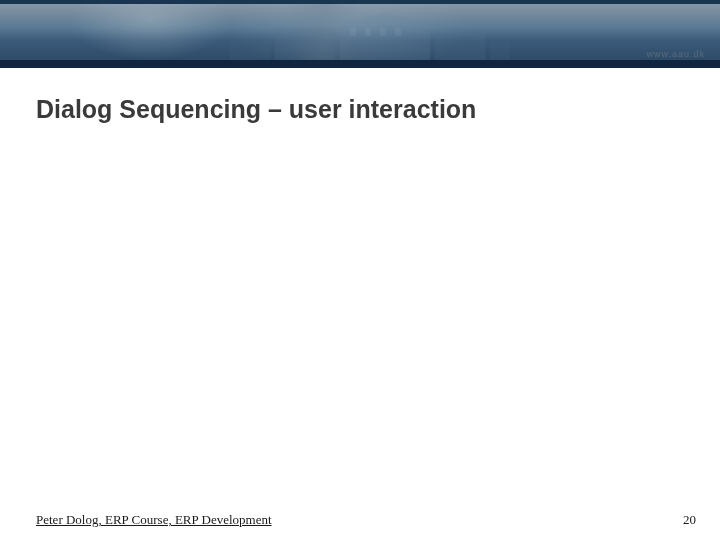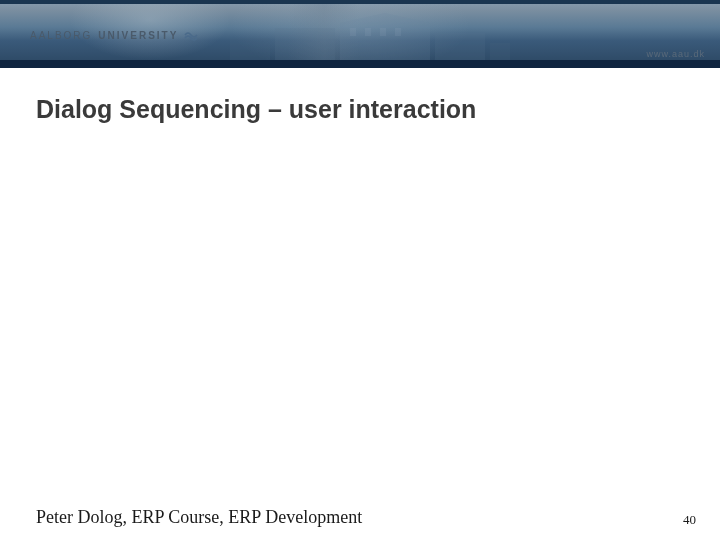--- a/index.html
+++ b/index.html
@@ -95,23 +95,24 @@
       font-size: 25px;
       font-weight: bold;
       color: #3a3a3a;
       font-family: Arial, Helvetica, sans-serif;
       text-align: right;
     }
     .footer-author {
       position: absolute;
       left: 36px;
       bottom: 12px;
-      font-size: 18px;
+      font-size: 13px;
       color: #1a1a1a;
       font-family: "Times New Roman", Times, serif;
+      text-decoration: underline;
     }
     .page-number {
       position: absolute;
       right: 24px;
       bottom: 12px;
       font-size: 13px;
       color: #1a1a1a;
       font-family: "Times New Roman", Times, serif;
     }
     .building-silhouette {
@@ -134,33 +135,23 @@
     <rect x="45" y="20" width="60" height="32" fill="#5a7590" opacity="0.5"></rect>
     <polygon points="110,52 110,15 155,5 200,15 200,52" fill="#6a85a0" opacity="0.5"></polygon>
     <rect x="205" y="25" width="50" height="27" fill="#5a7590" opacity="0.5"></rect>
     <rect x="260" y="35" width="20" height="17" fill="#4a6580" opacity="0.5"></rect>
     <rect x="120" y="20" width="6" height="8" fill="#8aa0b5" opacity="0.6"></rect>
     <rect x="135" y="20" width="6" height="8" fill="#8aa0b5" opacity="0.6"></rect>
     <rect x="150" y="20" width="6" height="8" fill="#8aa0b5" opacity="0.6"></rect>
     <rect x="165" y="20" width="6" height="8" fill="#8aa0b5" opacity="0.6"></rect>
   </svg>
 
-  <div class="university-logo">
-    <span class="logo-text">AALBORG</span>
-    <span class="logo-text-bold">UNIVERSITY</span>
-    <span class="logo-icon">
-      <svg viewBox="0 0 14 14">
-        <path d="M1 10 Q4 6 7 10 Q10 14 13 10" stroke="#4a6a8a" stroke-width="1.5" fill="none"></path>
-        <path d="M1 7 Q4 3 7 7 Q10 11 13 7" stroke="#4a6a8a" stroke-width="1.5" fill="none"></path>
-      </svg>
-    </span>
-  </div>
 
   <div class="website-url">www.aau.dk</div>
 
   <div class="header-bottom-bar"></div>
 </div>
 
 <h1 class="slide-title">Dialog Sequencing – user interaction</h1>
 
 <div class="footer-author">Peter Dolog, ERP Course, ERP Development</div>
 
-<div class="page-number">40</div>
+<div class="page-number">20</div>
 
 </body></html>

